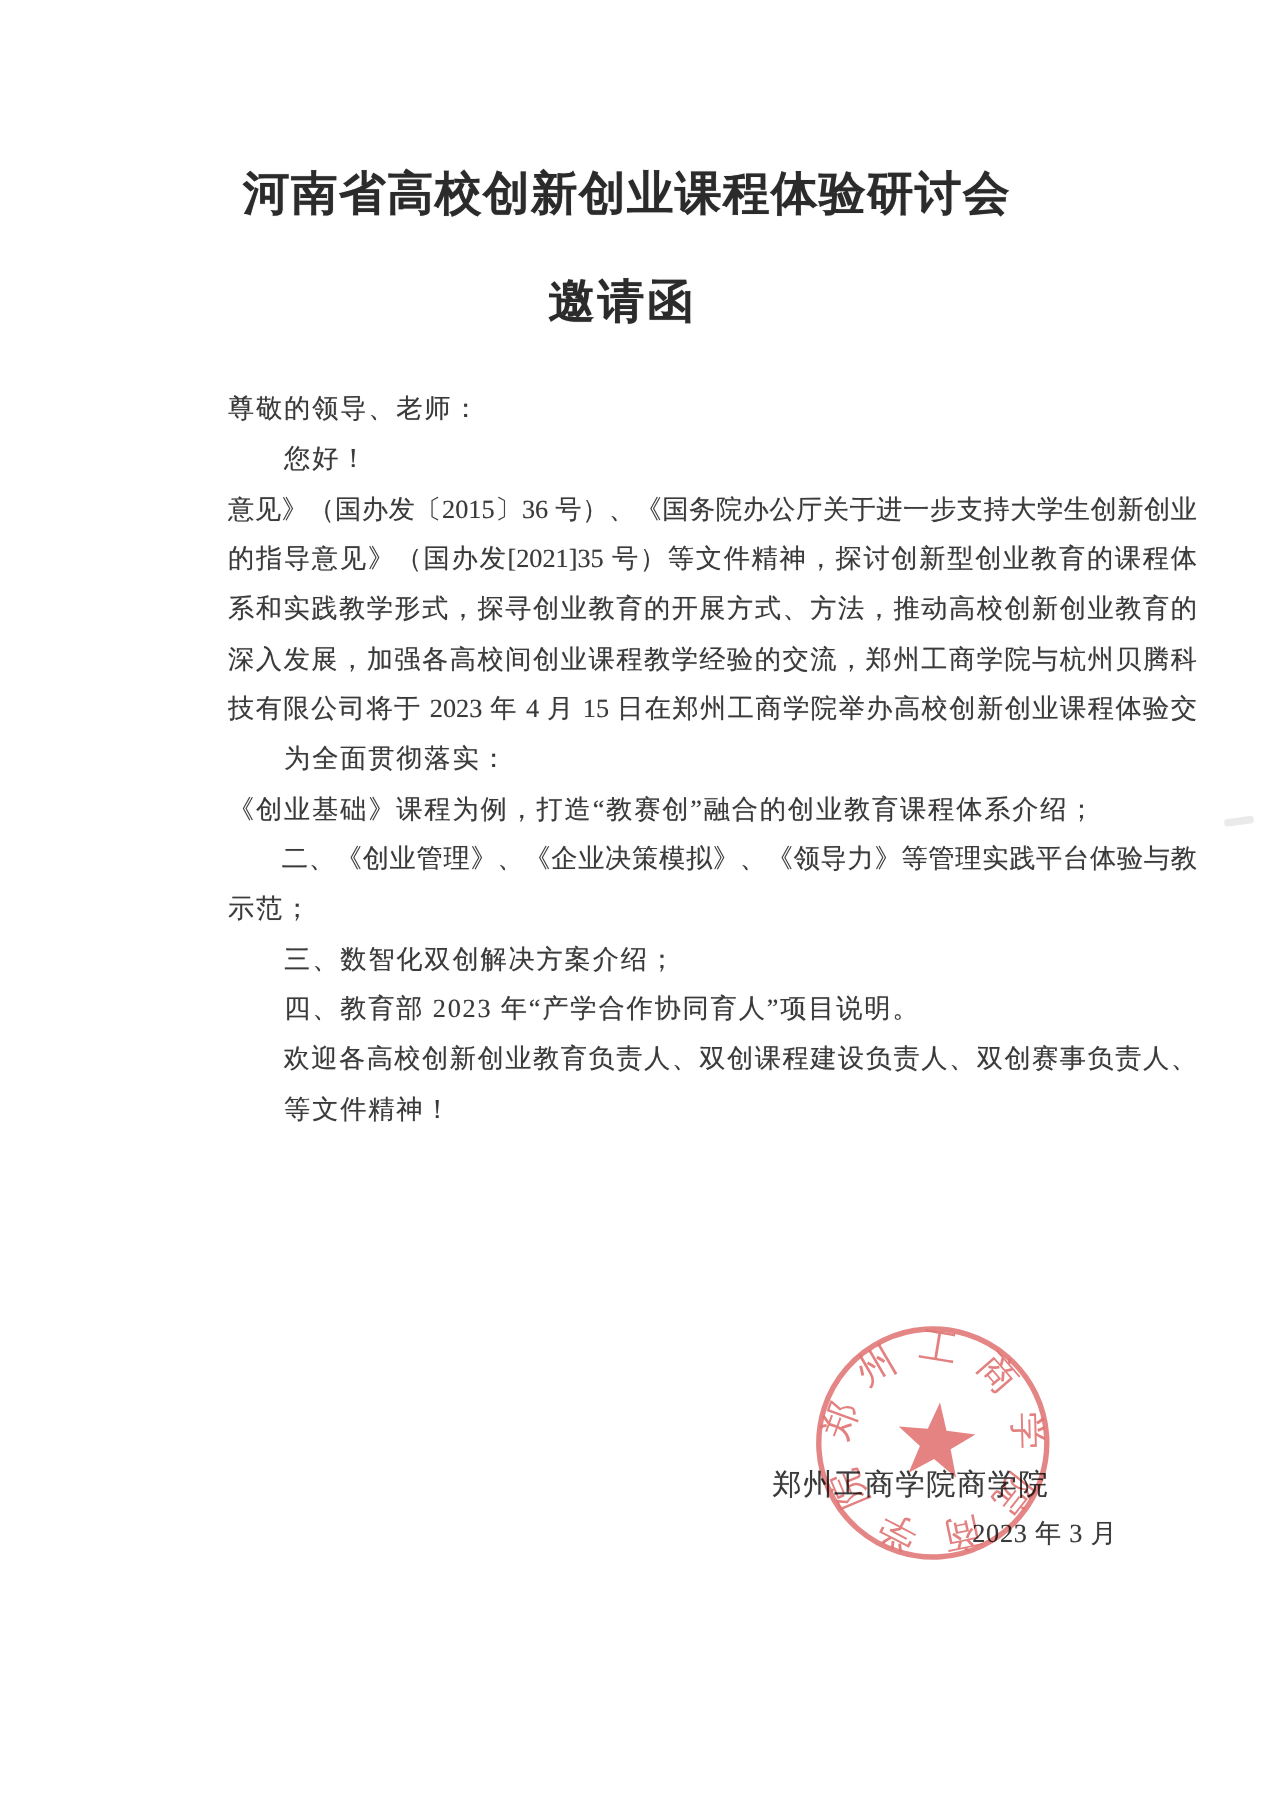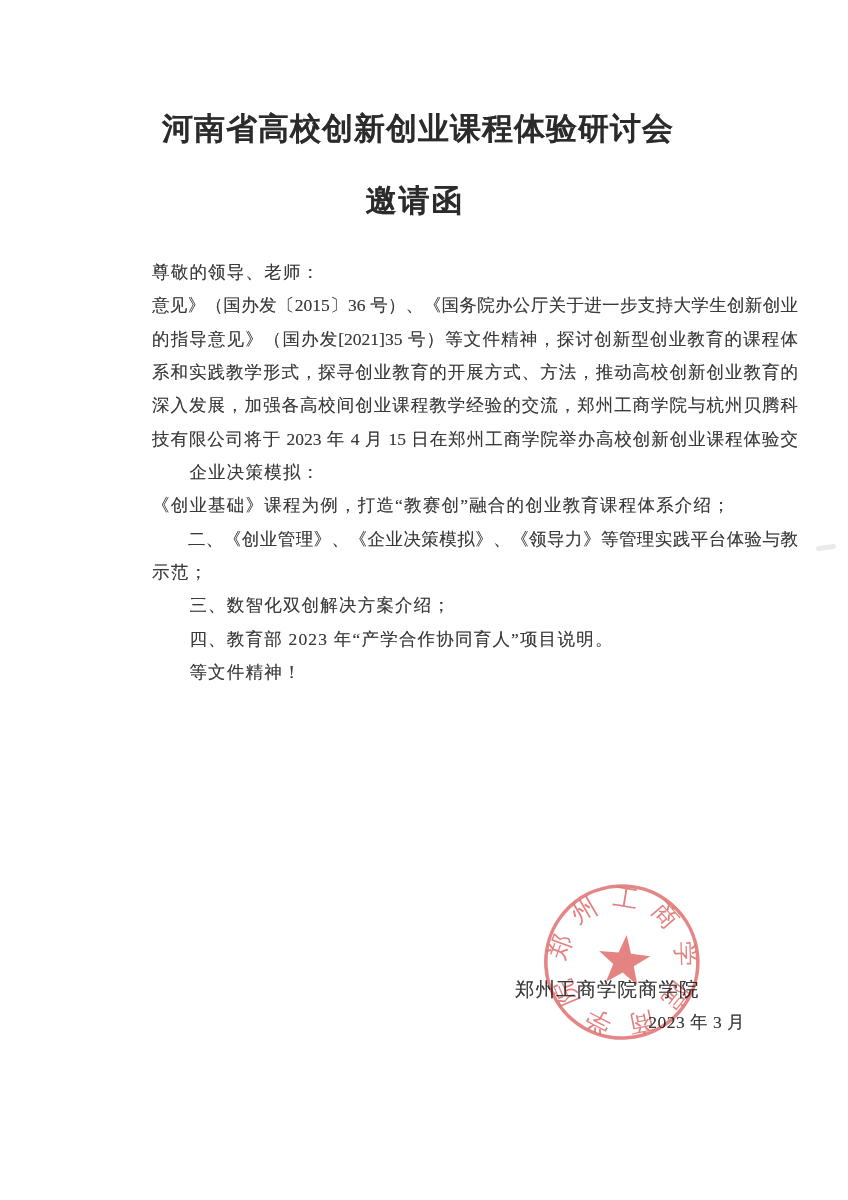--- a/index.html
+++ b/index.html
@@ -111,31 +111,33 @@
 <body>
 
 <div class="page">
 
   <div class="doc-title">河南省高校创新创业课程体验研讨会</div>
 
   <div class="doc-subtitle">邀请函</div>
 
   <div class="doc-body">
       <div class="line">尊敬的领导、老师：</div>
+      <div class="line">　　您好！</div>
       <div class="line fill">意见》（国办发〔2015〕36 号）、《国务院办公厅关于进一步支持大学生创新创业</div>
       <div class="line fill">的指导意见》（国办发[2021]35 号）等文件精神，探讨创新型创业教育的课程体</div>
       <div class="line fill">系和实践教学形式，探寻创业教育的开展方式、方法，推动高校创新创业教育的</div>
       <div class="line fill">深入发展，加强各高校间创业课程教学经验的交流，郑州工商学院与杭州贝腾科</div>
       <div class="line fill">技有限公司将于 2023 年 4 月 15 日在郑州工商学院举办高校创新创业课程体验交</div>
-      <div class="line">　　企业决策模拟：</div>
+      <div class="line">　　为全面贯彻落实：</div>
       <div class="line">《创业基础》课程为例，打造“教赛创”融合的创业教育课程体系介绍；</div>
       <div class="line fill">　　二、《创业管理》、《企业决策模拟》、《领导力》等管理实践平台体验与教学</div>
       <div class="line">示范；</div>
       <div class="line">　　三、数智化双创解决方案介绍；</div>
       <div class="line">　　四、教育部 2023 年“产学合作协同育人”项目说明。</div>
+      <div class="line fill">　　欢迎各高校创新创业教育负责人、双创课程建设负责人、双创赛事负责人、</div>
       <div class="line">　　等文件精神！</div>
     </div>
 
   <div class="signature">郑州工商学院商学院</div>
 
   <div class="sig-date">2023 年 3 月</div>
 
   <div class="smudge"></div>
 
   <svg class="seal" viewBox="0 0 168 168" xmlns="http://www.w3.org/2000/svg">

